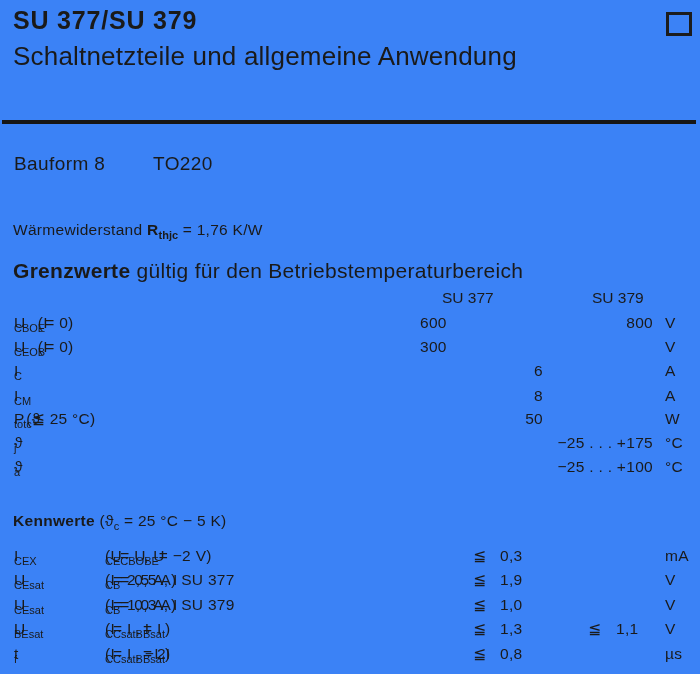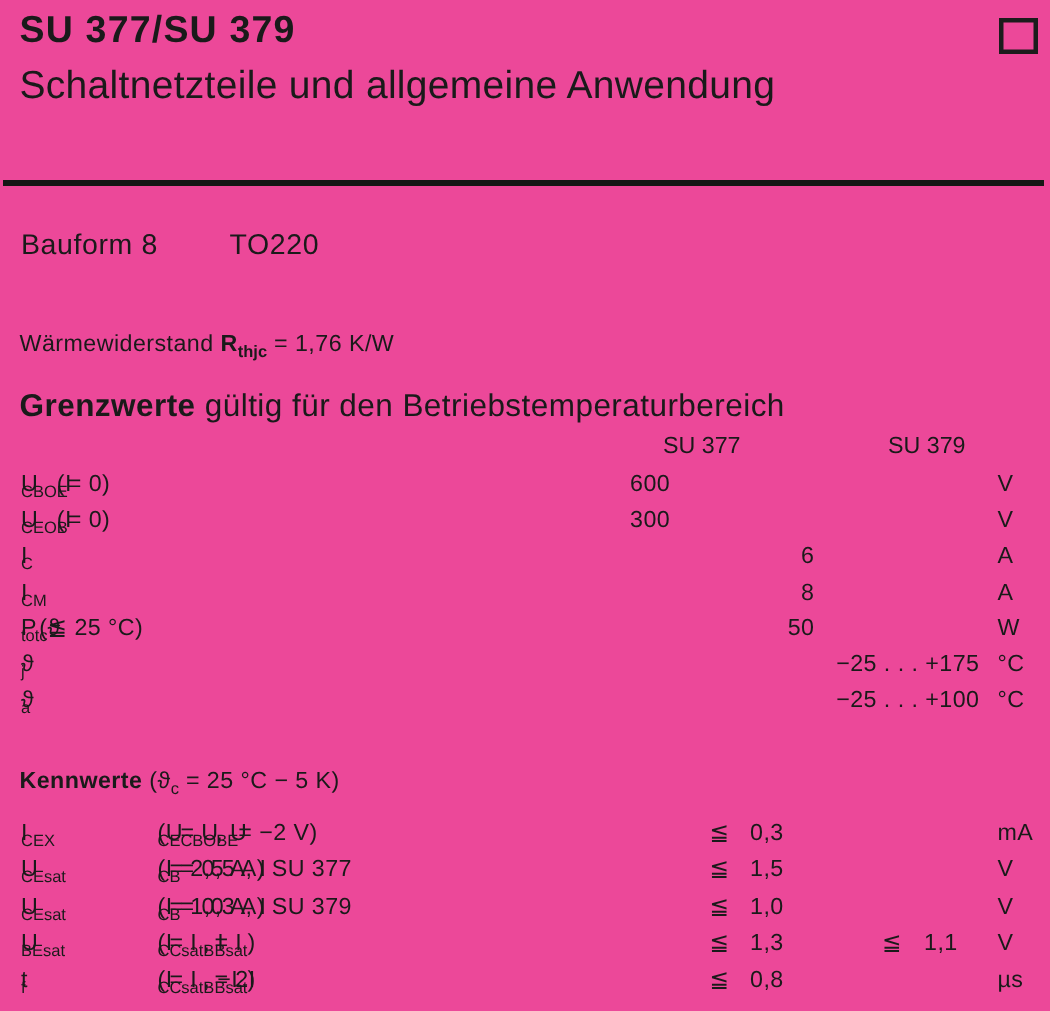--- a/index.html
+++ b/index.html
@@ -1,19 +1,19 @@
 <!DOCTYPE html>
 <html><head>
 <meta charset="utf-8">
 <style>
   html,body{margin:0;padding:0;background:#ffffff;}
   .page{
     position:relative;
     width:700px;height:674px;
-    background:#ec4899;
+    background:#3b82f6;
     font-family:"Liberation Sans","DejaVu Sans",sans-serif;
     color:#1a1a1a;
     overflow:hidden;
   }
   .abs{position:absolute;}
   
   .title{left:13px;top:6px;font-size:25px;font-weight:700;letter-spacing:0.8px;}
   .corner-square{left:666px;top:12px;width:20px;height:18px;border:3px solid #1c1c1c;}
   .subtitle{left:13px;top:41px;font-size:26px;font-weight:400;letter-spacing:0.2px;line-height:31px;width:640px;}
   .rule{left:2px;top:120px;width:694px;height:4px;background:#161616;}
@@ -66,20 +66,21 @@
   <div class="abs g-head">
     <span class="bold">Grenzwerte</span><span> gültig für den Betriebstemperaturbereich</span>
   </div>
   <div class="abs h377">SU 377</div>
   <div class="abs h379">SU 379</div>
 
   <div class="row" style="top:312px">
     <span class="lbl"><span>U</span><span class="sub">CBO</span><span> (I</span><span class="sub">E</span><span> = 0)</span></span>
     <span class="v1">600</span>
     <span class="vc"></span>
+    <span class="v2">800</span>
     <span class="unit">V</span>
   </div>
   <div class="row" style="top:336px">
     <span class="lbl"><span>U</span><span class="sub">CEO</span><span> (I</span><span class="sub">B</span><span> = 0)</span></span>
     <span class="v1">300</span>
     <span class="vc"></span>
     <span class="unit">V</span>
   </div>
   <div class="row" style="top:360px">
     <span class="lbl"><span>I</span><span class="sub">C</span></span>
@@ -127,21 +128,21 @@
     <span class="le1">≦</span>
     <span class="v1k">0,3</span>
     <span class="le2"></span>
     <span class="v2k"></span>
     <span class="unit">mA</span>
   </div>
   <div class="row" style="top:569px">
     <span class="sym"><span>U</span><span class="sub">CEsat</span></span>
     <span class="cond"><span>(I</span><span class="sub">C</span><span>  =  2,5 A, I</span><span class="sub">B</span><span>  =  0,5 A)  SU 377</span></span>
     <span class="le1">≦</span>
-    <span class="v1k">1,5</span>
+    <span class="v1k">1,9</span>
     <span class="le2"></span>
     <span class="v2k"></span>
     <span class="unit">V</span>
   </div>
   <div class="row" style="top:594px">
     <span class="sym"><span>U</span><span class="sub">CEsat</span></span>
     <span class="cond"><span>(I</span><span class="sub">C</span><span>  =  1,0 A, I</span><span class="sub">B</span><span>  =  0,3 A)  SU 379</span></span>
     <span class="le1">≦</span>
     <span class="v1k">1,0</span>
     <span class="le2"></span>

